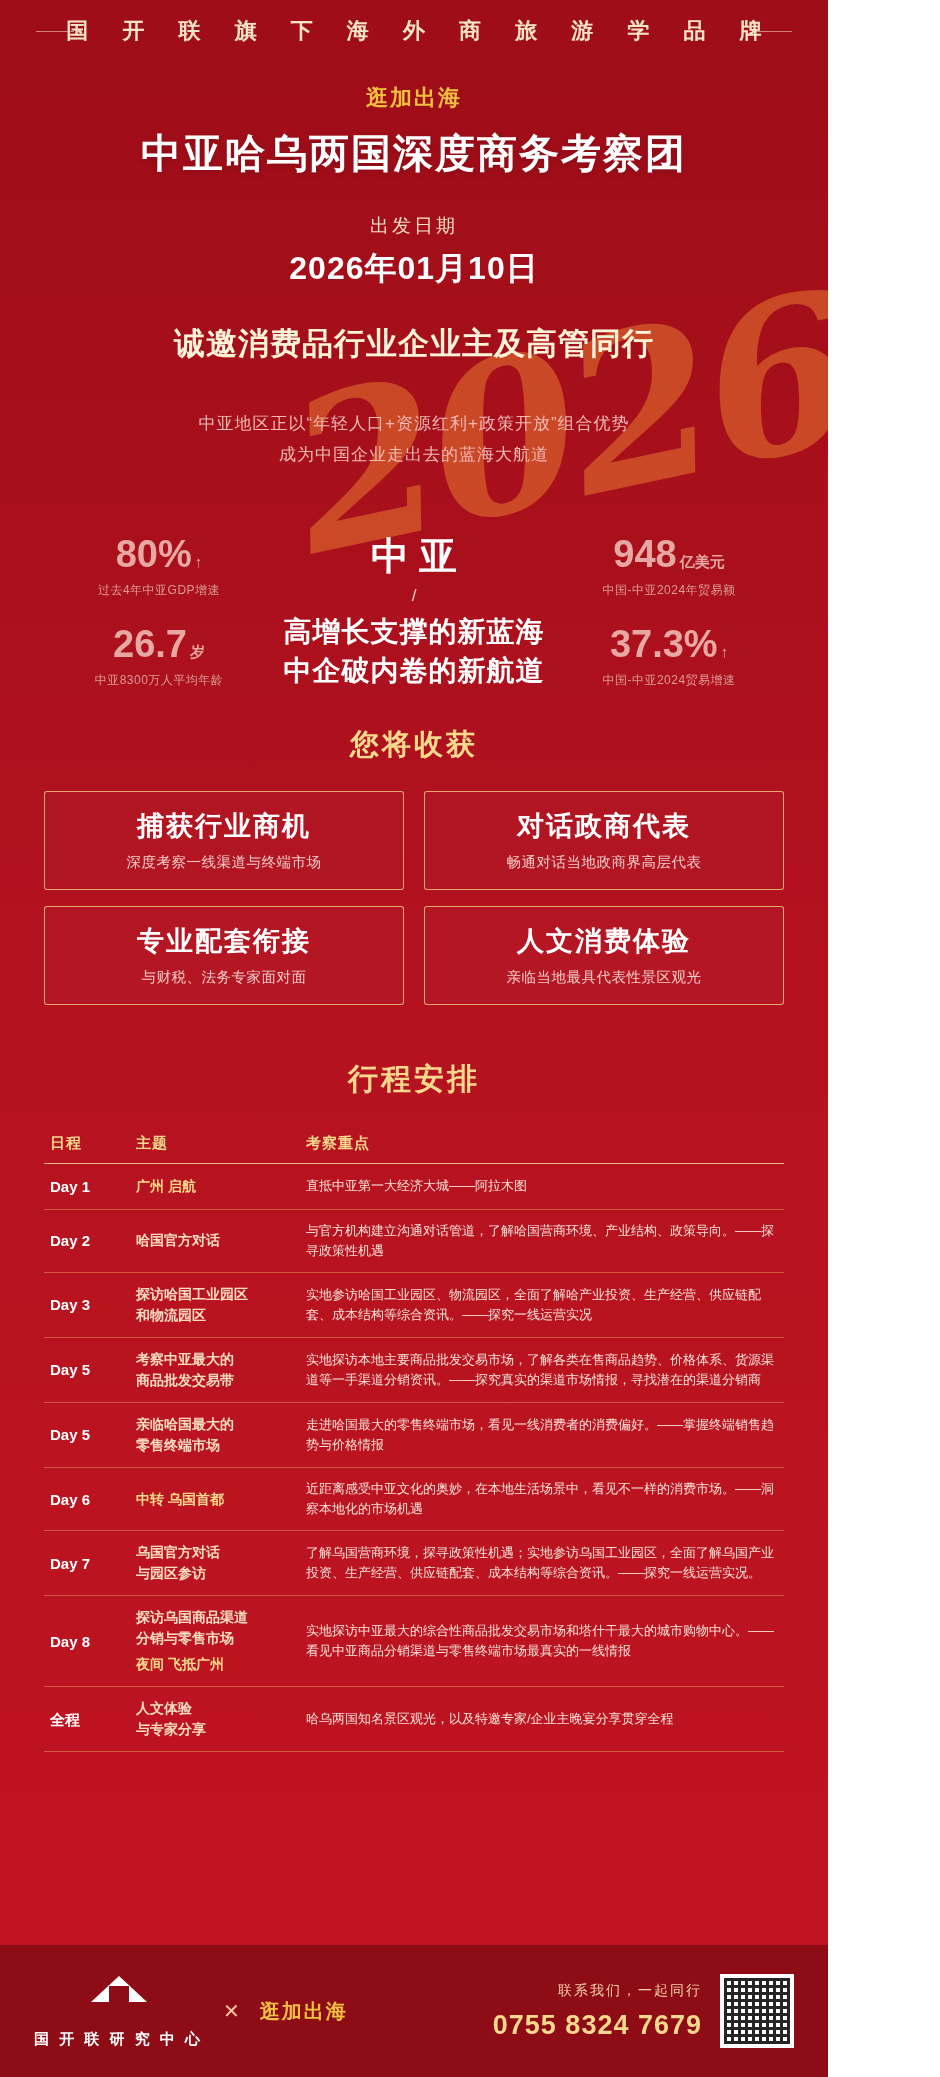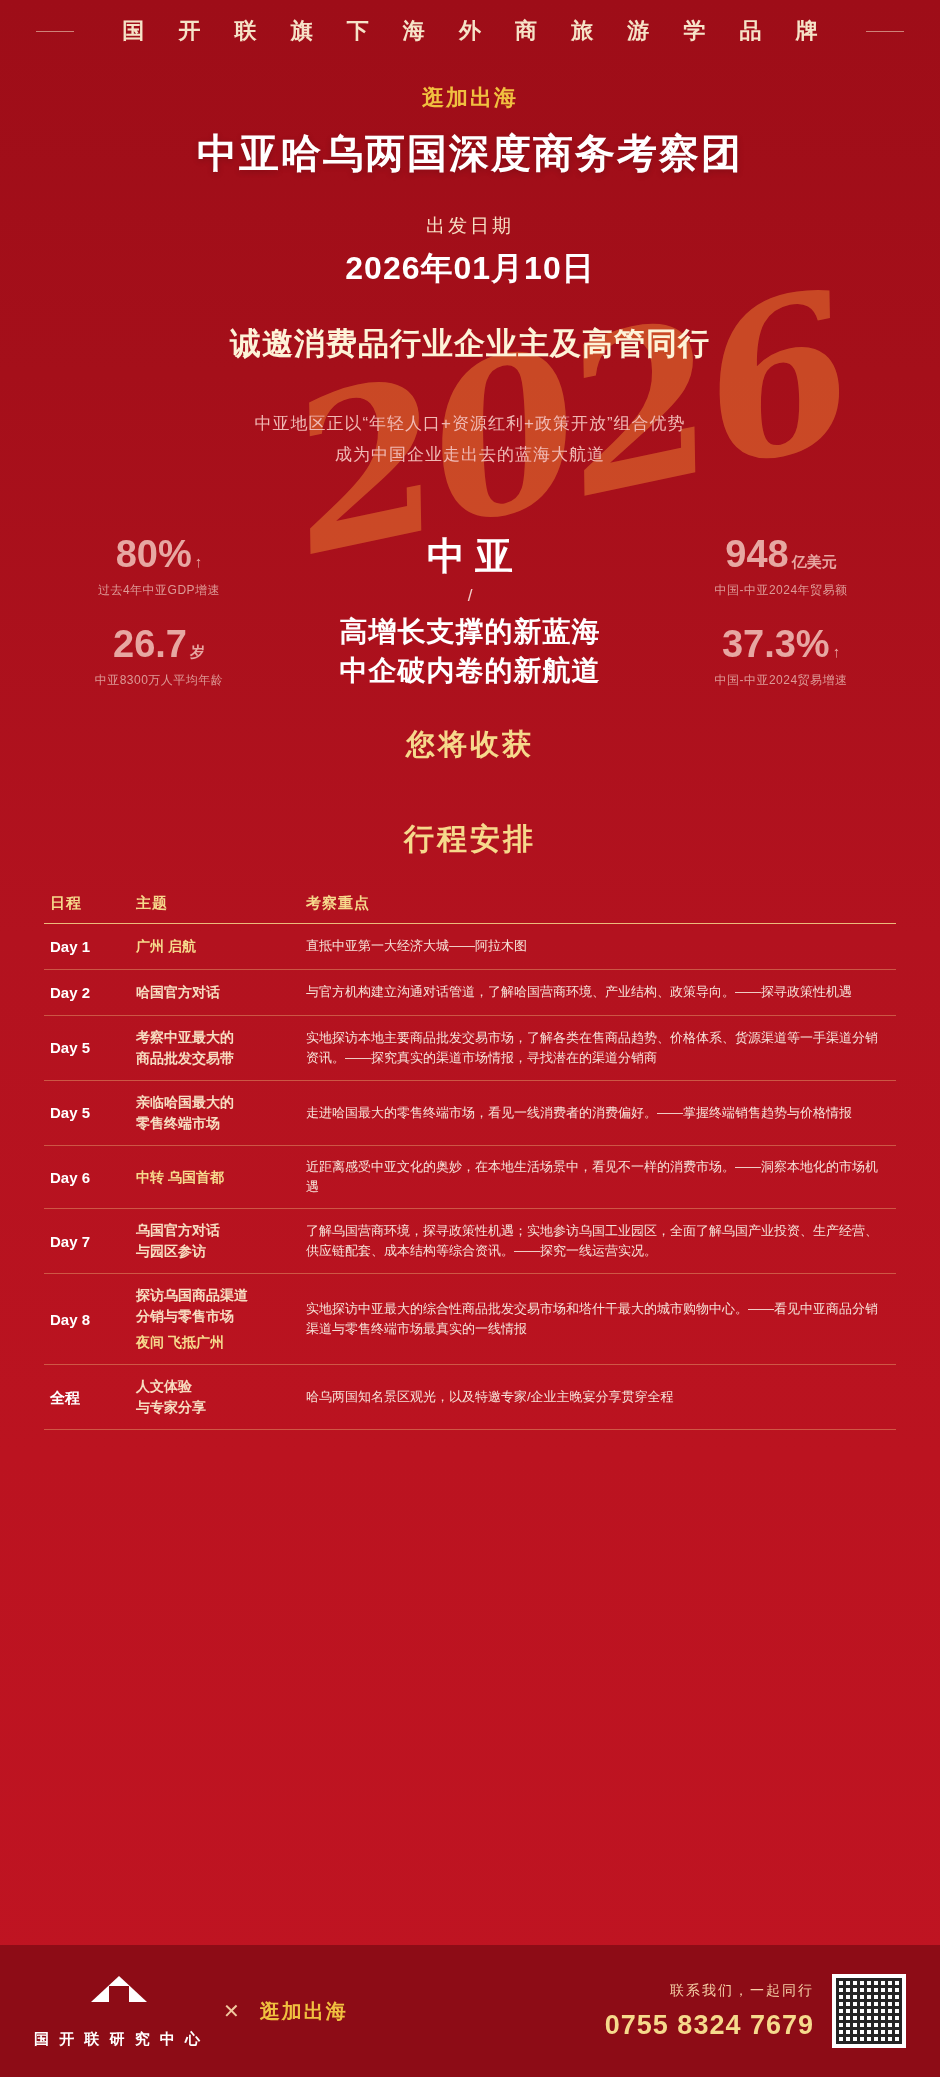--- a/index.html
+++ b/index.html
@@ -3,21 +3,21 @@
 <meta charset="utf-8">
 <style>
   html,body{margin:0;padding:0;}
   body{
     width:940px;
     background:#fff;
     font-family:"Liberation Sans","DejaVu Sans",sans-serif;
   }
   .poster{
     position:relative;
-    width:940px;
+    width:828px;
     height:2077px;
     background:linear-gradient(180deg,#9e0d18 0%,#a50f1a 18%,#b3121f 45%,#bb1320 70%,#c01422 100%);
     overflow:hidden;
     color:#fff;
     box-sizing:border-box;
   }
   
   .brand-strip{
     position:relative;
     height:62px;
@@ -406,20 +406,38 @@
 
     <div class="center-core">
       <div class="core-top">中亚</div>
       <div class="core-slash">/</div>
       <div class="core-l1">高增长支撑的新蓝海</div>
       <div class="core-l2">中企破内卷的新航道</div>
     </div>
   </div>
 
   <div class="sec-title gain">您将收获</div>
+  <div class="cards">
+    <div class="card">
+      <div class="t">捕获行业商机</div>
+      <div class="d">深度考察一线渠道与终端市场</div>
+    </div>
+    <div class="card">
+      <div class="t">对话政商代表</div>
+      <div class="d">畅通对话当地政商界高层代表</div>
+    </div>
+    <div class="card">
+      <div class="t">专业配套衔接</div>
+      <div class="d">与财税、法务专家面对面</div>
+    </div>
+    <div class="card">
+      <div class="t">人文消费体验</div>
+      <div class="d">亲临当地最具代表性景区观光</div>
+    </div>
+  </div>
 
   <div class="sec-title plan">行程安排</div>
   <div class="table-wrap">
     <table class="itin">
       <thead>
         <tr>
           <th class="col-head-day">日程</th>
           <th class="col-head-topic">主题</th>
           <th>考察重点</th>
         </tr>
@@ -427,20 +445,25 @@
       <tbody id="itin-body">
           <tr>
             <td class="day">Day 1</td>
             <td class="topic"><span class="hl">广州 启航</span></td>
             <td class="focus">直抵中亚第一大经济大城——阿拉木图</td>
           </tr>
           <tr>
             <td class="day">Day 2</td>
             <td class="topic"><span>哈国官方对话</span></td>
             <td class="focus">与官方机构建立沟通对话管道，了解哈国营商环境、产业结构、政策导向。——探寻政策性机遇</td>
+          </tr>
+          <tr>
+            <td class="day">Day 3</td>
+            <td class="topic"><span>探访哈国工业园区<br>和物流园区</span></td>
+            <td class="focus">实地参访哈国工业园区、物流园区，全面了解哈产业投资、生产经营、供应链配套、成本结构等综合资讯。——探究一线运营实况</td>
           </tr>
           <tr>
             <td class="day">Day 5</td>
             <td class="topic"><span>考察中亚最大的<br>商品批发交易带</span></td>
             <td class="focus">实地探访本地主要商品批发交易市场，了解各类在售商品趋势、价格体系、货源渠道等一手渠道分销资讯。——探究真实的渠道市场情报，寻找潜在的渠道分销商</td>
           </tr>
           <tr>
             <td class="day">Day 5</td>
             <td class="topic"><span>亲临哈国最大的<br>零售终端市场</span></td>
             <td class="focus">走进哈国最大的零售终端市场，看见一线消费者的消费偏好。——掌握终端销售趋势与价格情报</td>

